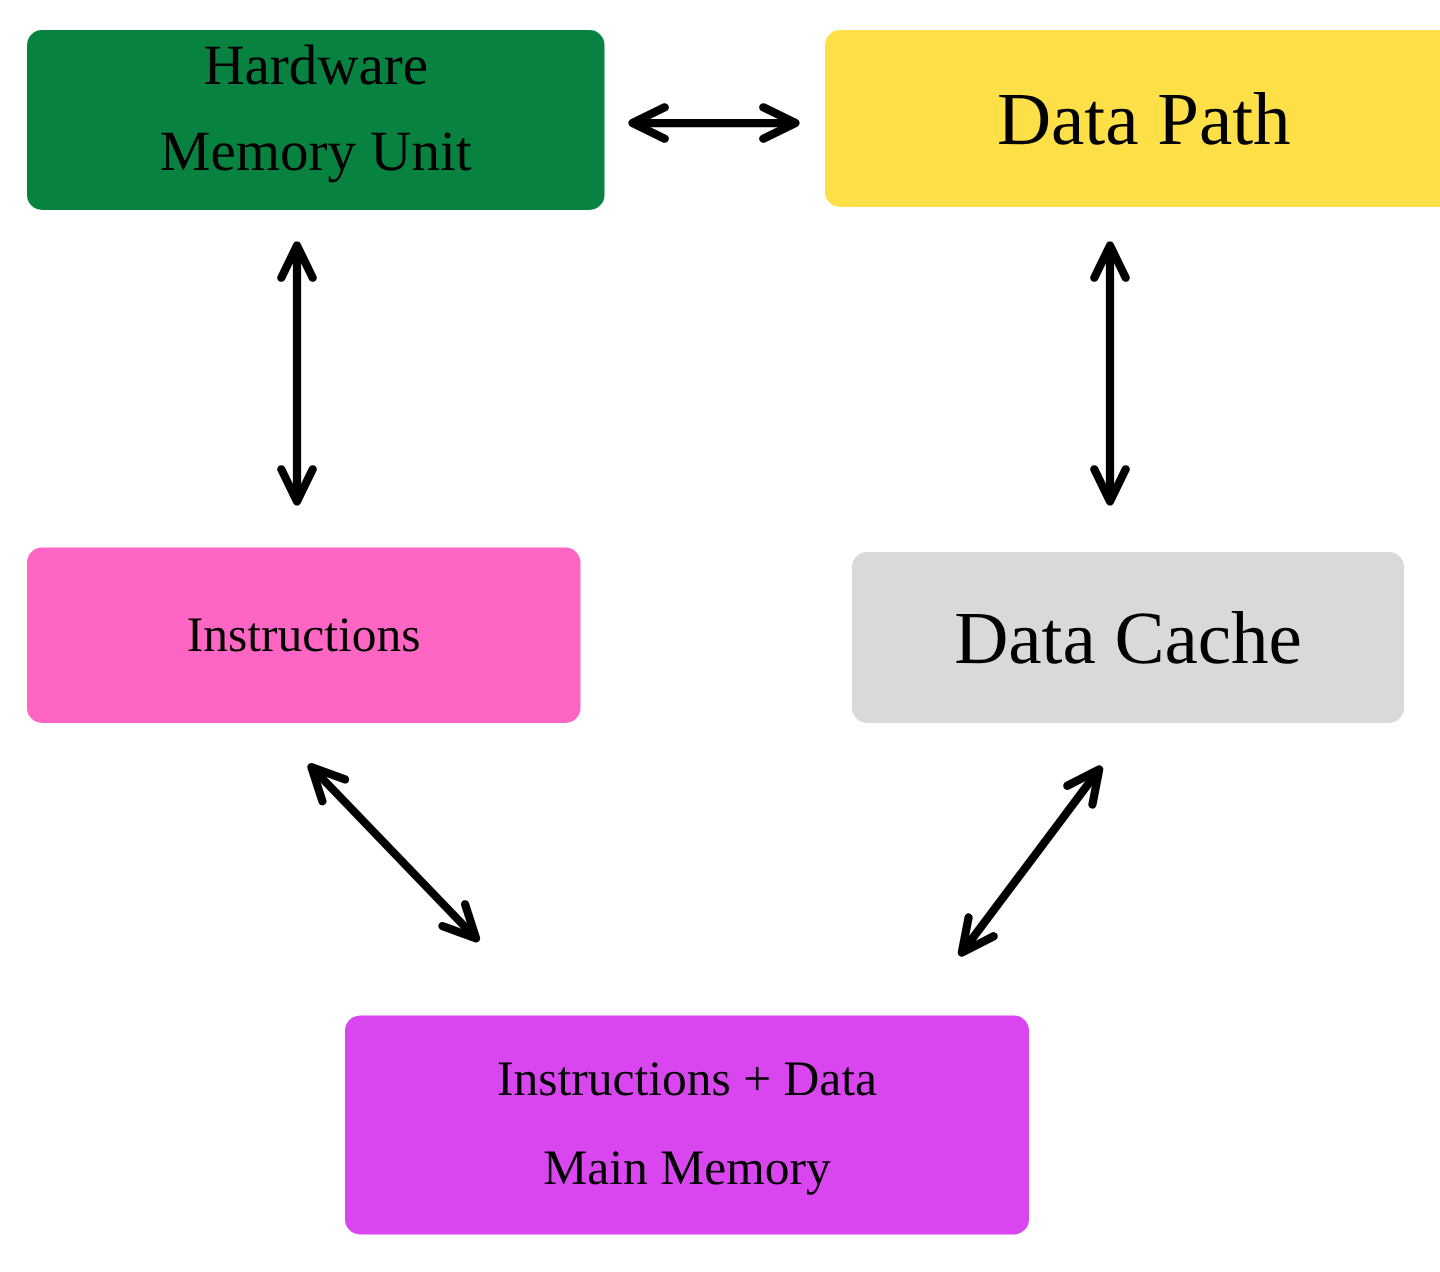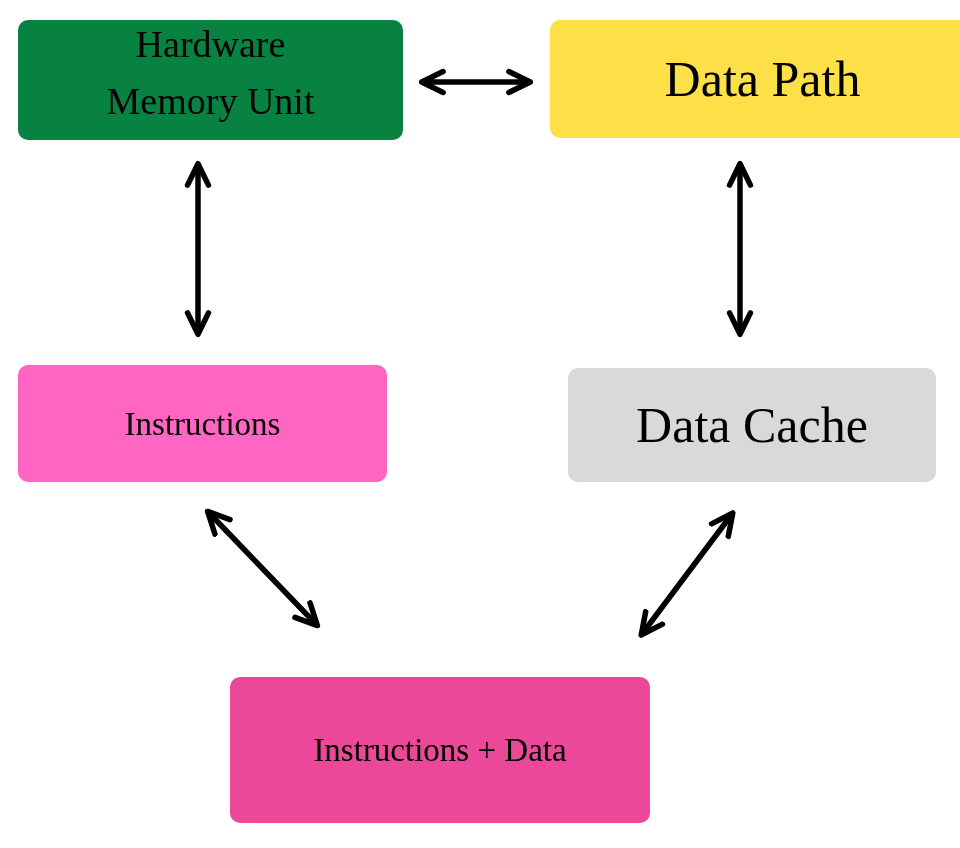--- a/index.html
+++ b/index.html
@@ -44,22 +44,22 @@
     background: #ff66c4;
     font-size: 33px; line-height: 50px;
     padding-top: 0; box-sizing: border-box;
   }
   #box-dc {
     left: 568px; top: 368px; width: 368px; height: 114px;
     background: #d9d9d9;
     font-size: 50px; line-height: 50px; text-align: center;
   }
   #box-mm {
-    left: 230px; top: 677px; width: 420px; height: 146px;
-    background: #ec4899;
+    left: 230px; top: 677px; width: 456px; height: 146px;
+    background: #d946ef;
     font-size: 33px; line-height: 59px;
   }
 
   #arrow-layer {
     position: absolute;
     left: 0; top: 0;
     width: 960px; height: 848px;
     pointer-events: none;
   }
 </style>
@@ -80,20 +80,21 @@
   <div class="box" id="box-ic">
     <span class="line">Instructions</span>
   </div>
 
   <div class="box" id="box-dc">
     <span class="line">Data Cache</span>
   </div>
 
   <div class="box" id="box-mm">
     <span class="line">Instructions + Data</span>
+    <span class="line">Main Memory</span>
   </div>
 
   <svg id="arrow-layer" viewBox="0 0 960 848" xmlns="http://www.w3.org/2000/svg" aria-hidden="true">
     <defs>
       <marker id="ah" viewBox="0 0 10 10" refX="6.5" refY="5" markerWidth="5" markerHeight="5" orient="auto-start-reverse">
         <path d="M 1 1.2 L 8.8 5 L 1 8.8" fill="none" stroke="#000000" stroke-width="2" stroke-linecap="round" stroke-linejoin="round"></path>
       </marker>
     </defs>
     <g stroke="#000000" stroke-width="5.5" stroke-linecap="round" fill="none">
       <line x1="428" y1="82" x2="524" y2="82" marker-start="url(#ah)" marker-end="url(#ah)"></line>

